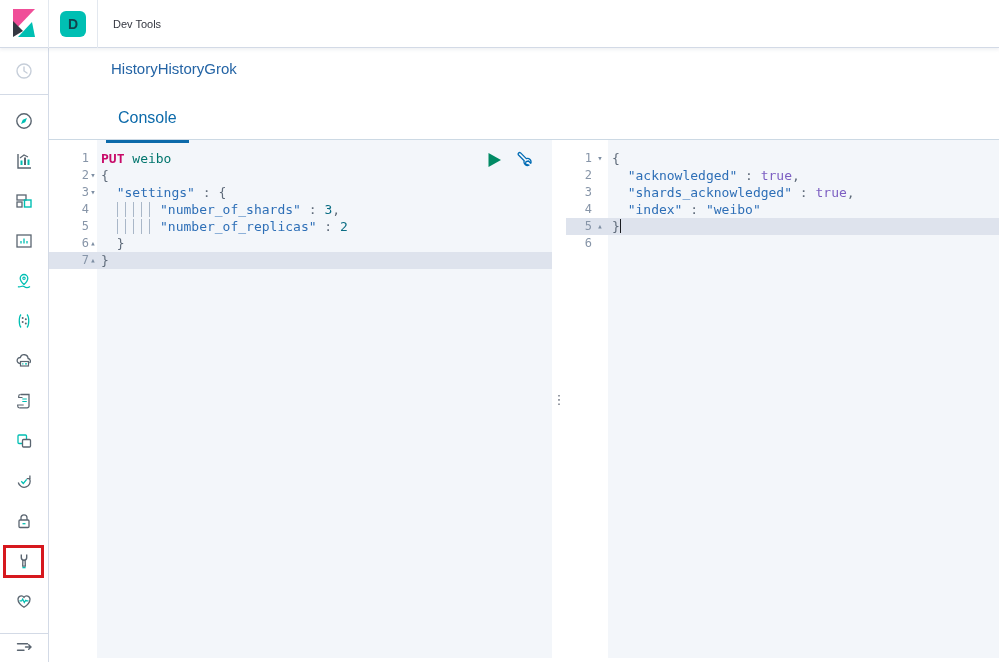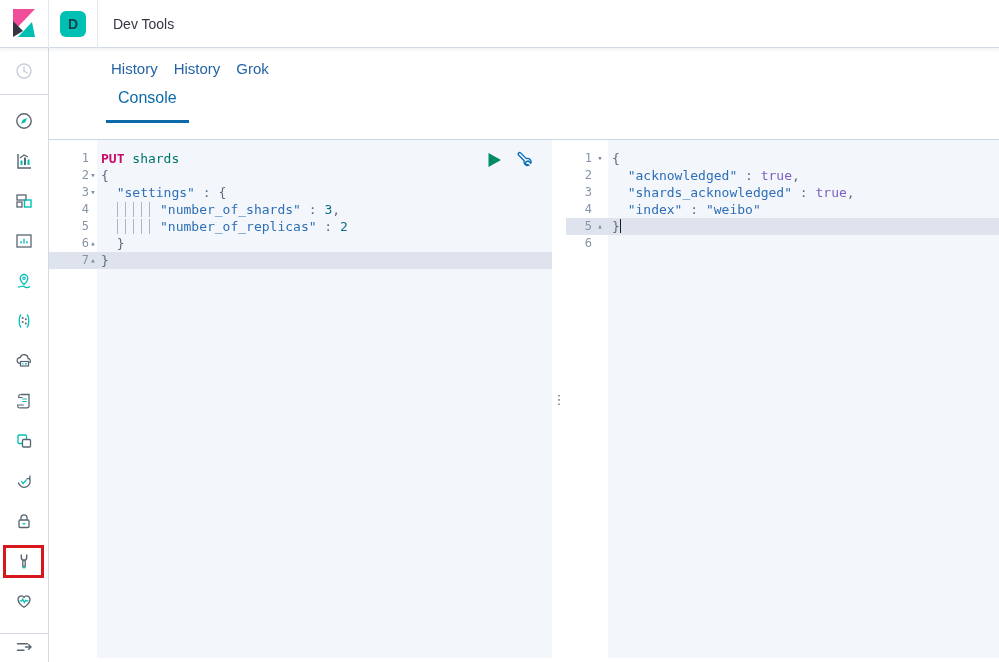--- a/index.html
+++ b/index.html
@@ -7,37 +7,37 @@
     font-family:"Liberation Sans","DejaVu Sans",sans-serif; }
 
   
   .topbar { position:absolute; left:0; top:0; width:999px; height:48px; background:#fff;
     border-bottom:1px solid #d3dae6; box-shadow:0 2px 3px rgba(152,162,179,.15);
     display:flex; align-items:center; z-index:30; }
   .logo-wrap { width:48px; height:48px; display:flex; align-items:center; justify-content:center; }
   .tb-divider { width:1px; height:48px; background:#e3e8ef; }
   .app-badge { width:26px; height:26px; margin:0 11px; border-radius:6px; background:var(--accent_teal,#00bfb3);
     color:#11424d; font-weight:bold; font-size:14px; display:flex; align-items:center; justify-content:center; }
-  .tb-title { margin-left:15px; font-size:14px; color:#343741; font-weight:500; }
+  .tb-title { margin-left:15px; font-size:11px; color:#343741; font-weight:500; }
 
   
   .sidebar { position:absolute; left:0; top:48px; width:49px; height:614px; background:#fff;
     border-right:1px solid #d3dae6; z-index:20; }
   .sb-top { position:absolute; left:0; top:0; width:100%; height:47px; border-bottom:1px solid #d3dae6;
     display:flex; align-items:center; justify-content:center; }
   .sb-icon { position:absolute; left:50%; transform:translate(-50%,-50%); width:20px; height:20px; }
   .sb-bottom-border { position:absolute; left:0; top:585px; width:100%; border-top:1px solid #d3dae6; }
   .hl-box { position:absolute; left:3px; top:497px; width:41px; height:33px;
     border:3px solid var(--annotation_red,#d6181e); z-index:5; }
   .sb-icon svg { display:block; }
 
   
-  .navlinks { position:absolute; left:111px; top:60px; display:flex; gap:16px; z-index:10; }
+  .navlinks { position:absolute; left:111px; top:60px; display:flex; z-index:10; }
   .navlinks span { font-size:15px; color:var(--link_blue,#2464a5); cursor:pointer; }
-  .tabs { position:absolute; left:106px; top:76px; display:flex; gap:8px; z-index:10;align-items:flex-end; }
+  .tabs { position:absolute; left:106px; top:96px; display:flex; gap:8px; z-index:10;align-items:flex-end; }
   .tab { height:47px; line-height:44px; padding:0 12px; font-size:16px; color:var(--link_blue,#1a6dac); cursor:pointer; }
   .tab.active { color:#0c6aaa; border-bottom:3px solid var(--active_tab_underline,#0c6aaa); }
 
   
   .panels { position:absolute; left:49px; top:139px; width:950px; height:519px;
     border-top:1px solid #ccd9e4; background:#fff; }
   .panel { position:absolute; top:0; bottom:0; }
   #left-panel  { left:0;   width:503px; }
   #right-panel { left:517px; width:433px; }
   .gutter-bg { position:absolute; left:0; top:0; bottom:0; background:#fff; }
@@ -223,21 +223,21 @@
 
 <div class="panels">
 
   <div class="panel" id="left-panel">
     <div class="gutter-bg"></div>
     <div class="code-bg"></div>
     <div class="lines" id="req-lines">
         <div class="code-line">
           <span class="gut">1</span>
           <span class="fold"></span>
-          <span class="code"><span class="tk-method">PUT</span><span class="tk-plain"> </span><span class="tk-url">shards</span></span>
+          <span class="code"><span class="tk-method">PUT</span><span class="tk-plain"> </span><span class="tk-url">weibo</span></span>
         </div>
         <div class="code-line">
           <span class="gut">2</span>
           <span class="fold">▾</span>
           <span class="code"><span class="tk-punct">{</span></span>
         </div>
         <div class="code-line">
           <span class="gut">3</span>
           <span class="fold">▾</span>
           <span class="code"><span class="tk-plain">  </span><span class="tk-str">"settings"</span><span class="tk-punct"> : {</span></span>

